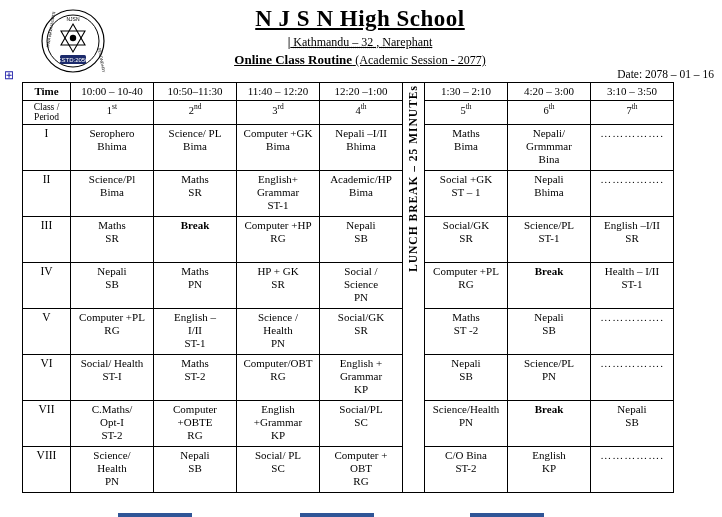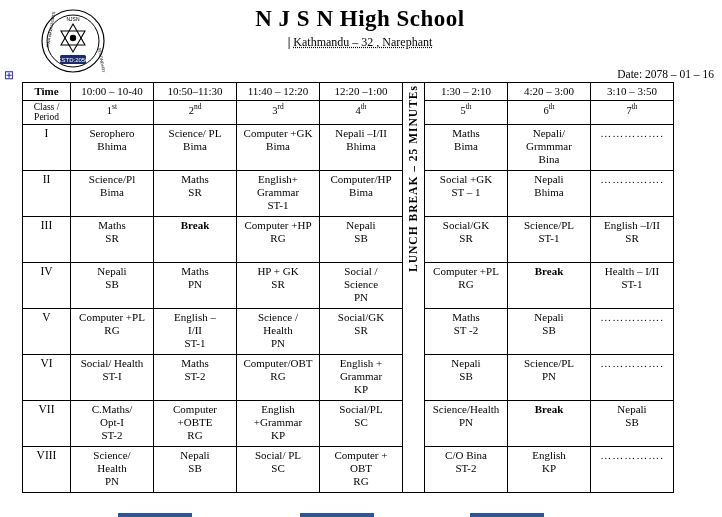--- a/index.html
+++ b/index.html
@@ -10,21 +10,21 @@
     color:#000000;
     position:relative;
     overflow:hidden;
   }
   #page { position:relative; width:722px; height:517px; }
 
   
   .logo {
     position:absolute; left:40px; top:8px; width:66px; height:66px;
   }
-  .hdr-text { position:absolute; left:120px; top:6px; width:480px; text-align:center; }
+  .hdr-text { position:absolute; left:120px; top:6px; width:480px; text-align:center;text-decoration:underline; }
   .school-name {
     font-size:23px; font-weight:bold; letter-spacing:0.5px;
     font-family:"Liberation Serif", serif;
   }
   .addr { font-size:12px; margin-top:3px; }
   .addr .bar { font-weight:bold; }
   .u-dot { text-decoration:underline; text-decoration-style:dotted; }
   .routine-line { font-size:13px; margin-top:2px; }
   .routine-line b { text-decoration:underline; }
   .routine-line .sess { font-size:12px; }
@@ -110,20 +110,24 @@
       <text class="lg-txt" x="58" y="40" font-size="4" fill="#000" transform="rotate(80 58 40)">SECONDARY SCHOOL</text>
     </svg>
   </div>
 
   <div class="hdr-text">
     <div class="school-name">N J S N  High School</div>
     <div class="addr">
       <span class="bar">|</span>
       <span class="u-dot">Kathmandu – 32 , Narephant</span>
     </div>
+    <div class="routine-line">
+      <b>Online Class Routine</b>
+      <span class="sess">(Academic Session - 2077)</span>
+    </div>
   </div>
 
   <div class="side-glyph">⊞</div>
 
   <div class="datebar">Date: 2078 – 01 – 16</div>
 
   <table class="routine">
     <colgroup>
       <col class="col-time">
         <col class="col-p">
@@ -199,21 +203,21 @@
           <td class="cell">
             <span class="cell-line">Maths</span>
             <span class="cell-line">SR</span>
           </td>
           <td class="cell">
             <span class="cell-line">English+</span>
             <span class="cell-line">Grammar</span>
             <span class="cell-line">ST-1</span>
           </td>
           <td class="cell">
-            <span class="cell-line">Computer/HP</span>
+            <span class="cell-line">Academic/HP</span>
             <span class="cell-line">Bima</span>
           </td>
           <td class="cell">
             <span class="cell-line">Social +GK</span>
             <span class="cell-line">ST – 1</span>
           </td>
           <td class="cell">
             <span class="cell-line">Nepali</span>
             <span class="cell-line">Bhima</span>
           </td>

